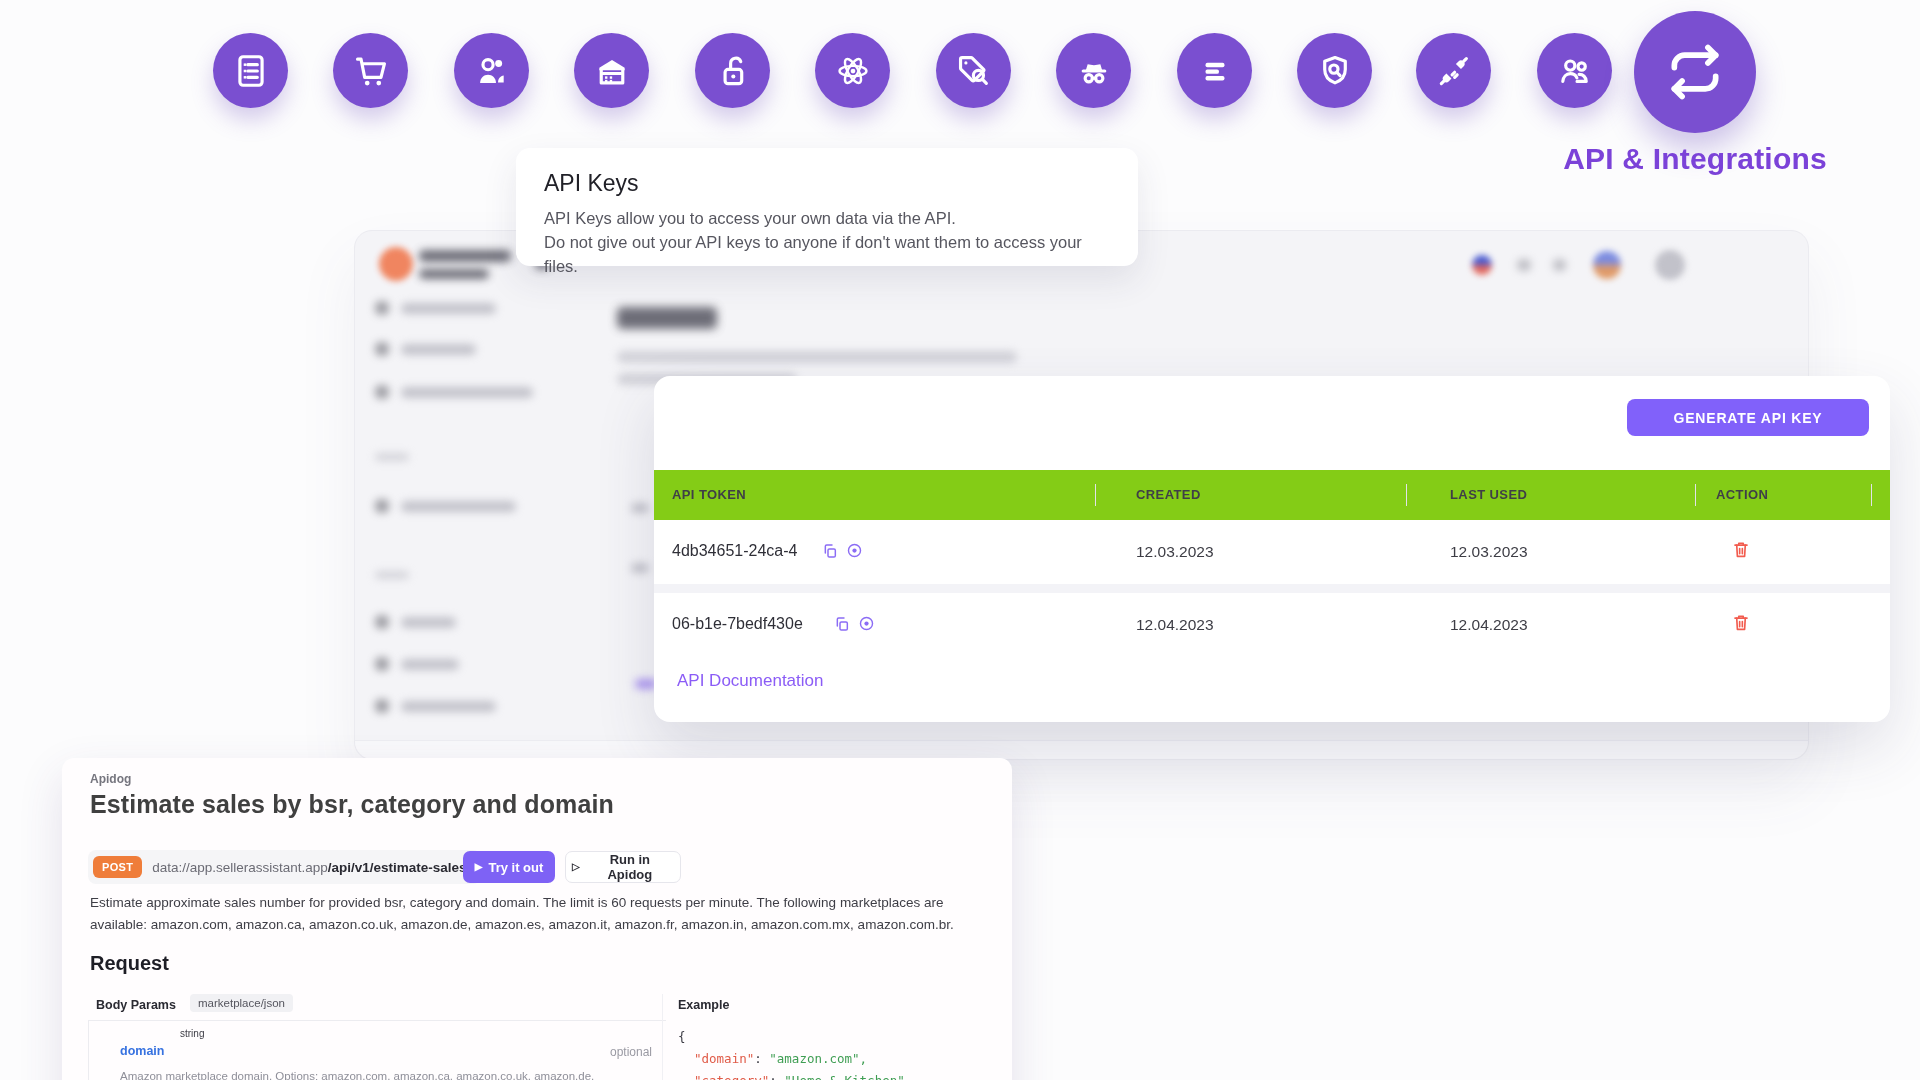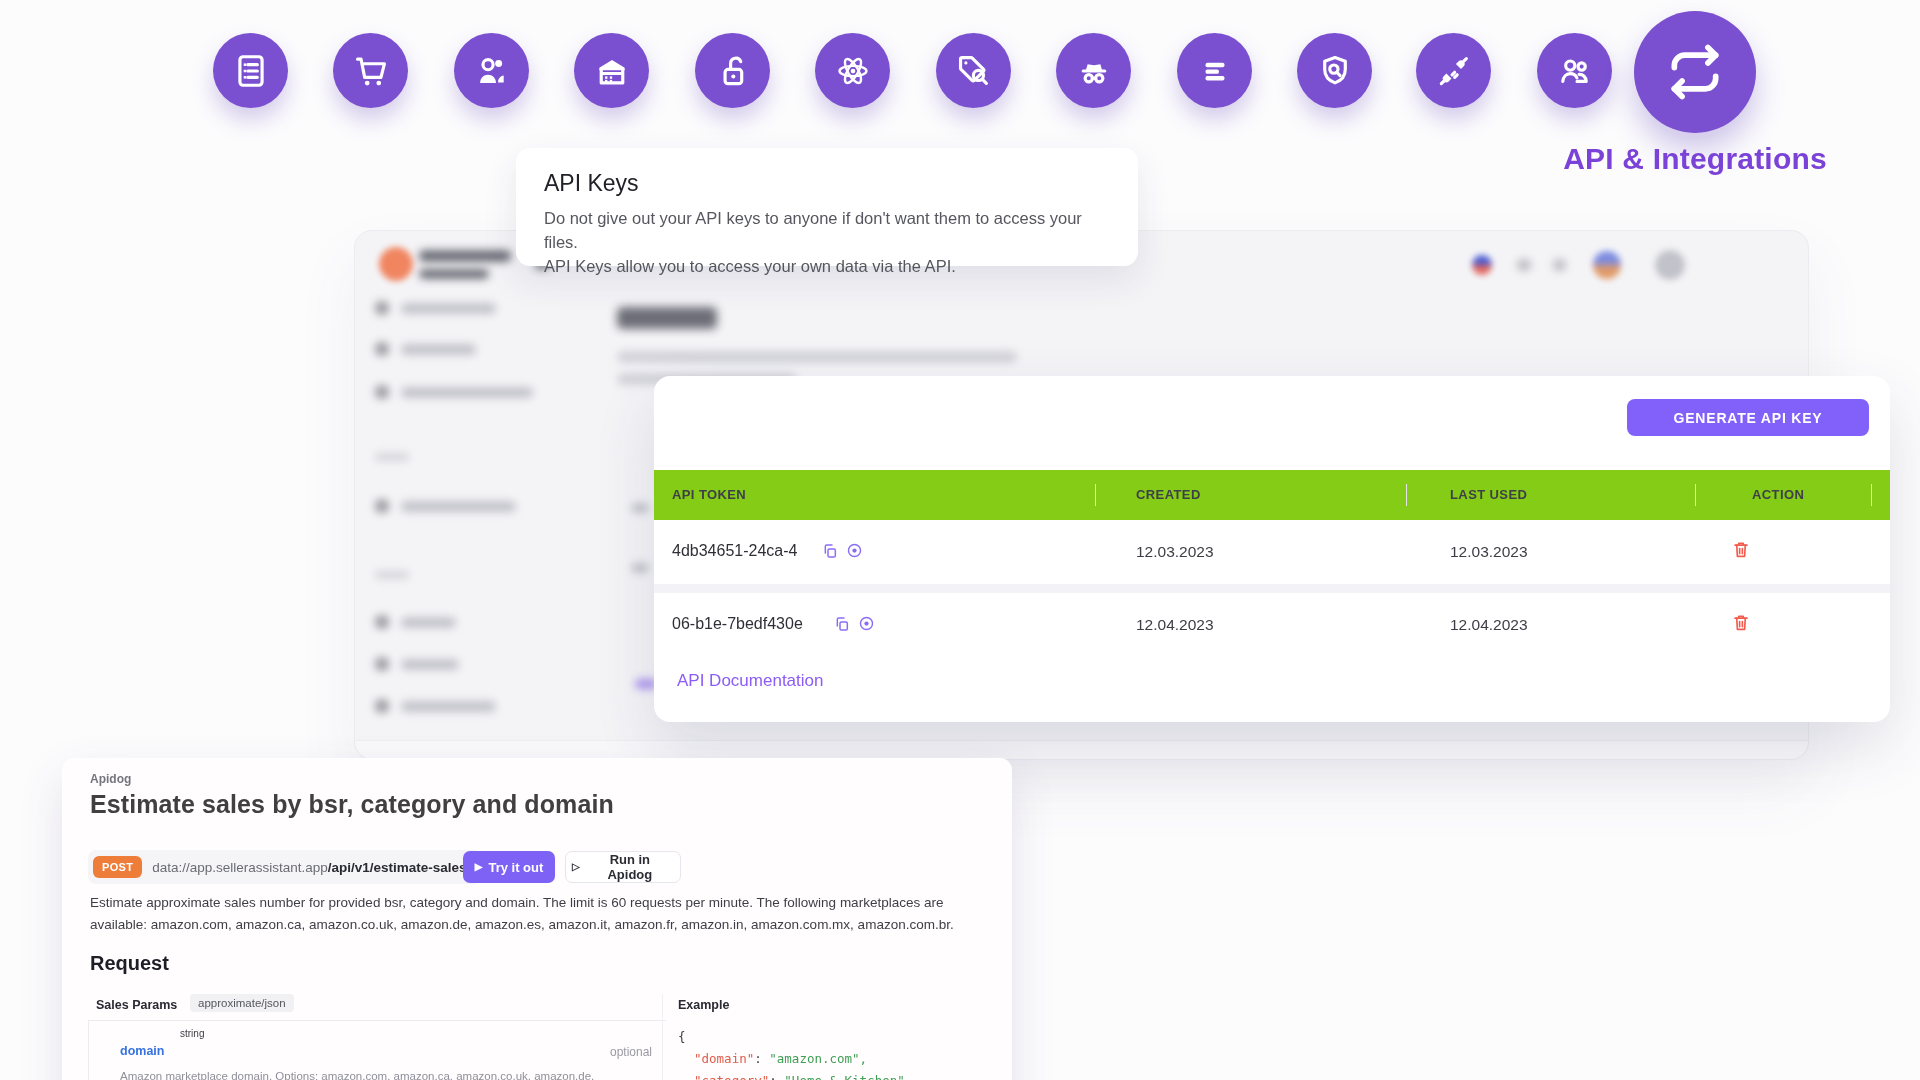--- a/index.html
+++ b/index.html
@@ -239,32 +239,32 @@
         <path d="M20 5.5H8a4 4 0 0 0-4 4v.8"></path>
         <path d="M7 21.5l-3-3 3-3"></path>
         <path d="M4 18.5h12a4 4 0 0 0 4-4v-.8"></path>
       </svg>
     </span>
   </div>
   <div class="feat-label">API &amp; Integrations</div>
 
   <div class="tooltip">
     <h3>API Keys</h3>
+    <p>API Keys allow you to access your own data via the API.</p>
     <p>Do not give out your API keys to anyone if don't want them to access your files.</p>
-    <p>API Keys allow you to access your own data via the API.</p>
   </div>
 
   <div class="keys-card">
     <button class="gen-btn">GENERATE API KEY</button>
 
     <div class="thead">
       <span class="th" style="left:18px;">API TOKEN</span>
       <span class="th" style="left:482px;">CREATED</span>
       <span class="th" style="left:796px;">LAST USED</span>
-      <span class="th" style="left:1062px;margin-left:36px;">ACTION</span>
+      <span class="th" style="left:1062px;">ACTION</span>
       <span class="vdiv" style="left:441px;"></span>
       <span class="vdiv" style="left:752px;"></span>
       <span class="vdiv" style="left:1041px;"></span>
       <span class="vdiv" style="left:1217px;"></span>
     </div>
 
     <div class="trow" style="top:144px;">
       <span class="token">4db34651-24ca-4</span>
       <span class="ticons" style="left:168px;">
         <button style="background:none;border:none;padding:0;cursor:pointer;"><span><svg width="16" height="16" viewBox="0 0 24 24" fill="none" stroke="#8b6cf5" stroke-width="2.2" stroke-linecap="round" stroke-linejoin="round">
@@ -324,22 +324,22 @@
       <span>Try it out</span>
     </button>
     <button class="apidog-btn">
       <span class="play-tri">▷</span>
       <span>Run in Apidog</span>
     </button>
 
     <div class="doc-desc">Estimate approximate sales number for provided bsr, category and domain. The limit is 60 requests per minute. The following marketplaces are available: amazon.com, amazon.ca, amazon.co.uk, amazon.de, amazon.es, amazon.it, amazon.fr, amazon.in, amazon.com.mx, amazon.com.br.</div>
     <div class="req-head">Request</div>
 
-    <div class="bp-label">Sales Params</div>
-    <div class="ct-chip">approximate/json</div>
+    <div class="bp-label">Body Params</div>
+    <div class="ct-chip">marketplace/json</div>
     <div class="ex-label">Example</div>
     <div class="hdiv"></div>
     <div class="lvdiv"></div>
     <div class="cvdiv"></div>
 
     <a class="param-name" href="#" style="text-decoration:none;">domain</a>
     <span class="param-type">string</span>
     <span class="param-flag">optional</span>
     <div class="param-desc">Amazon marketplace domain. Options: amazon.com, amazon.ca, amazon.co.uk, amazon.de, amazon.es, amazon.it, amazon.fr, amazon.in, amazon.com.mx, amazon.com.br</div>
 

